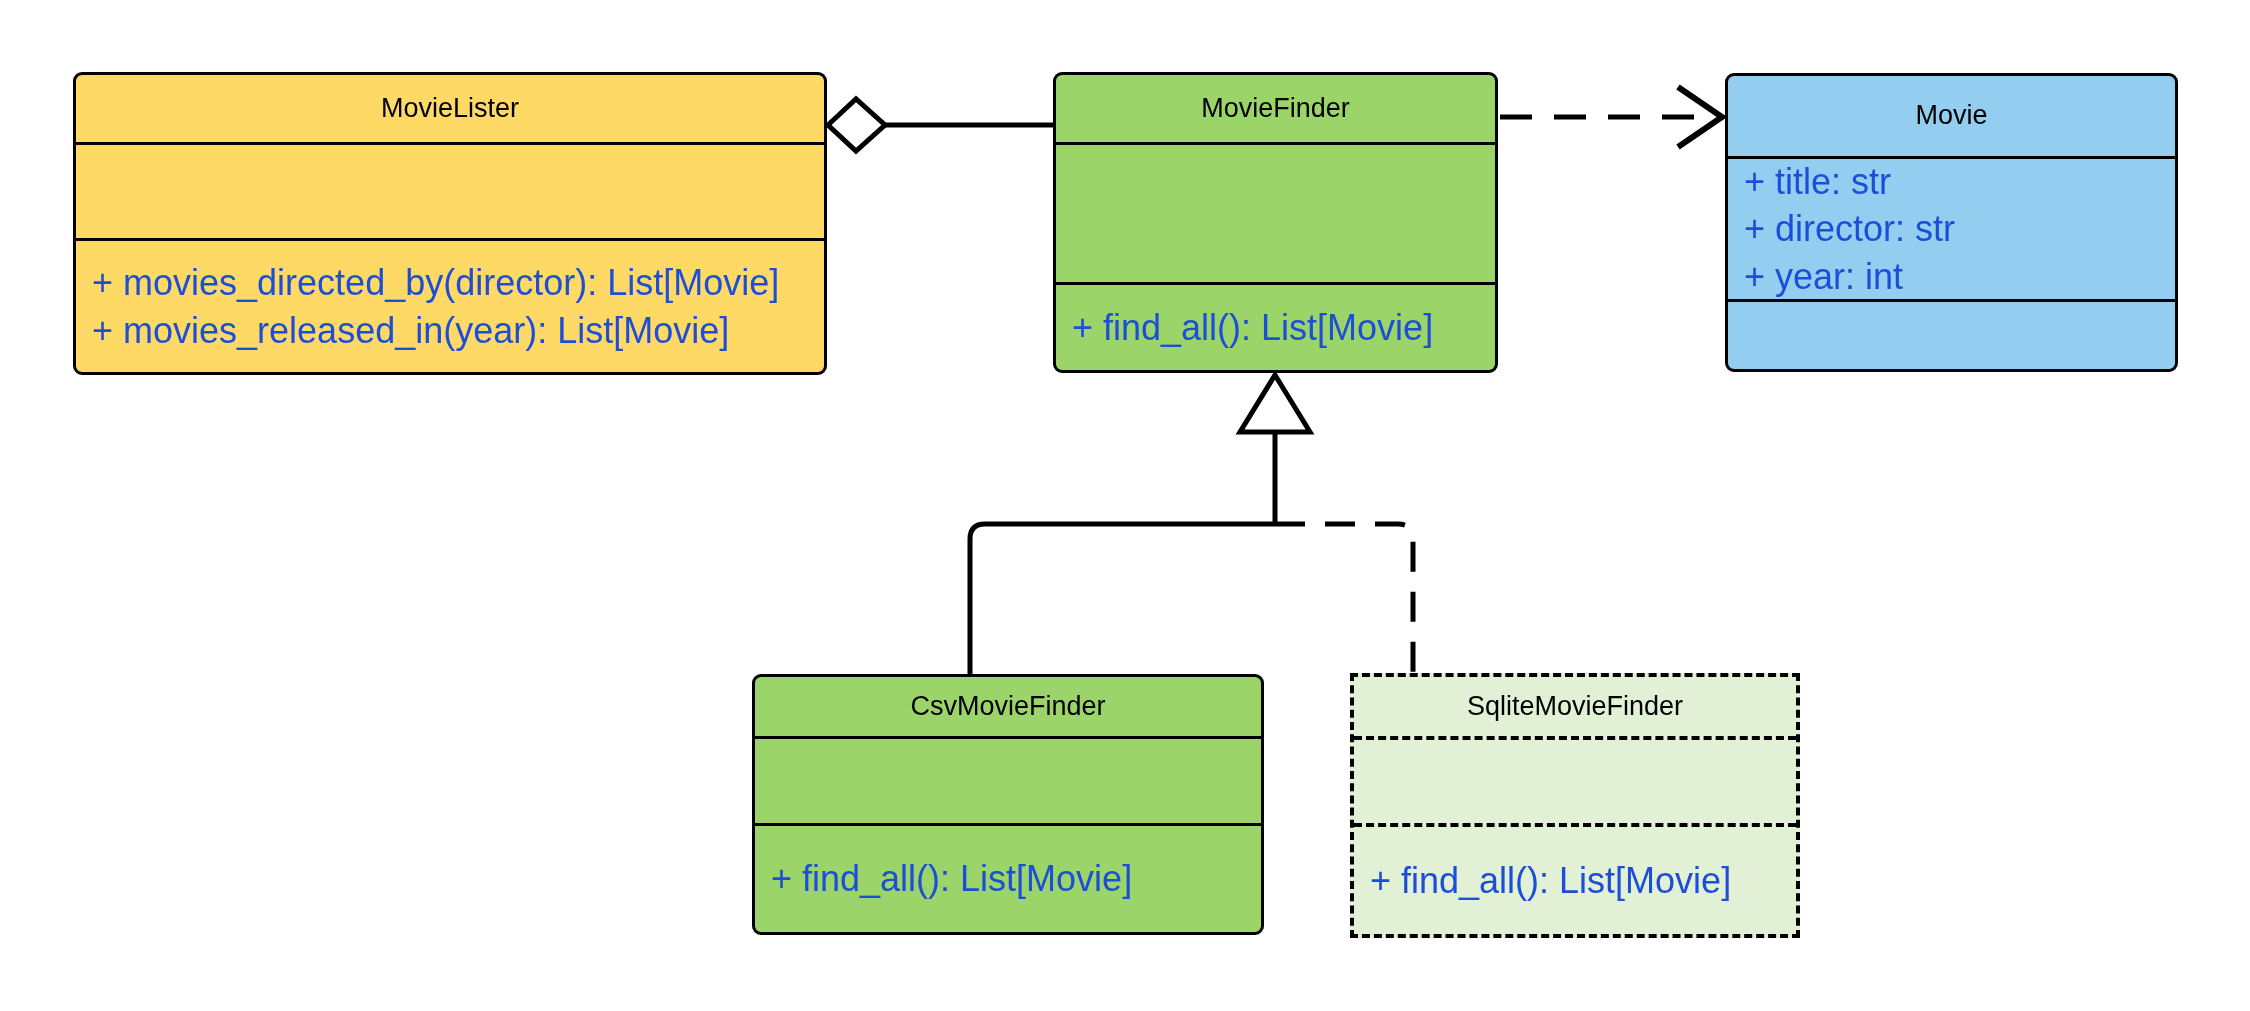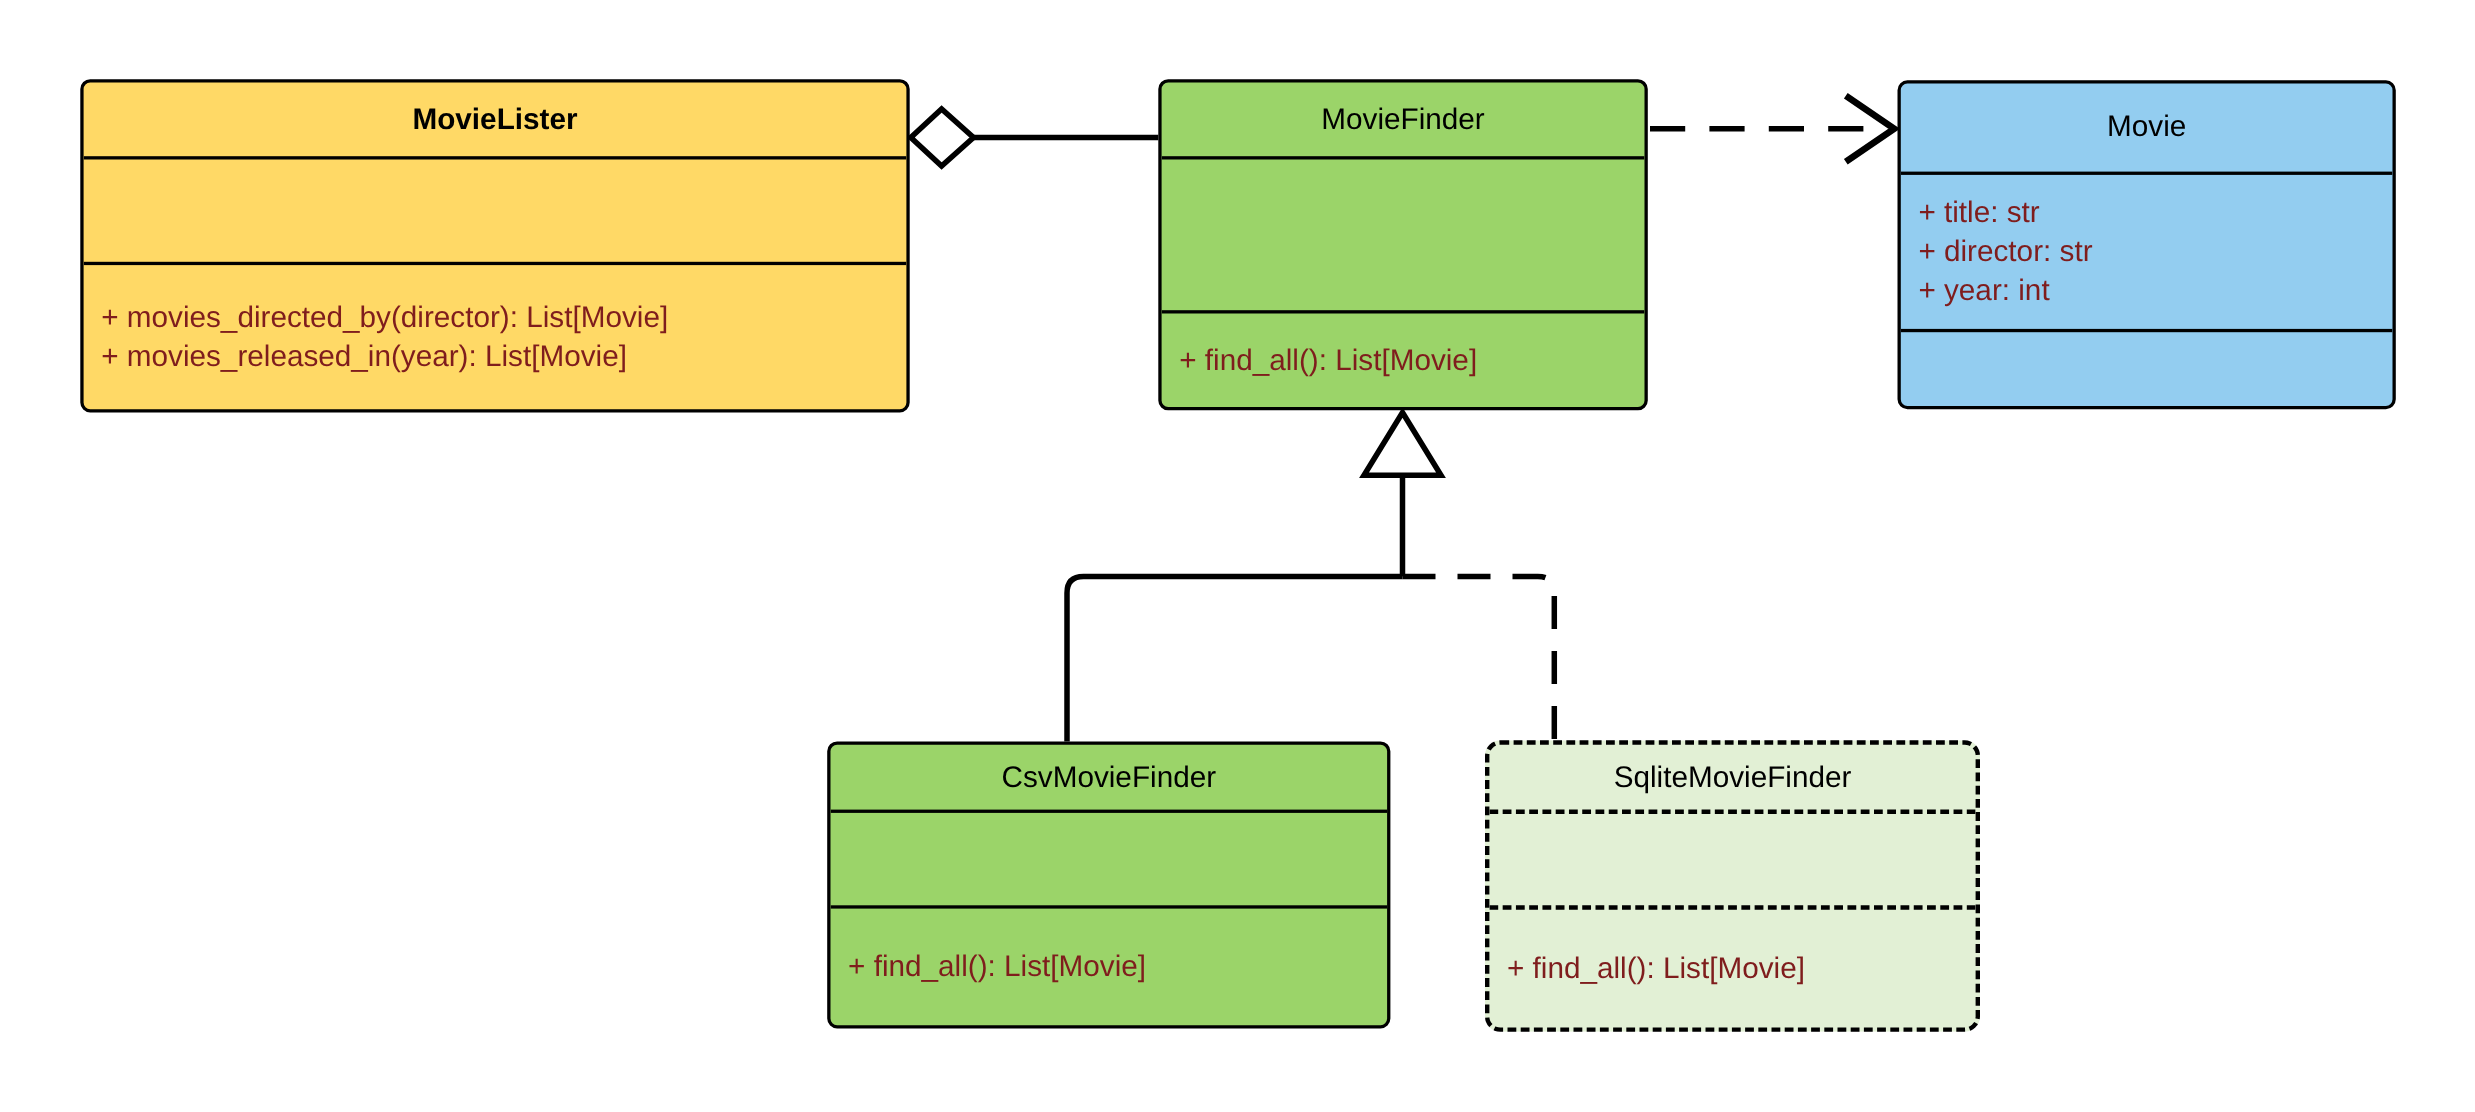--- a/index.html
+++ b/index.html
@@ -37,21 +37,21 @@
     border: 3px solid #000000;
     border-radius: 9px;
     z-index: 2;
     display: flex;
     flex-direction: column;
     overflow: hidden;
   }
   .uml-class.dashed {
     border-style: dashed;
     border-width: 4px;
-    border-radius: 14px;
+    border-radius: 0;
   }
   .compartment {
     box-sizing: border-box;
     position: relative;
   }
   .compartment.title {
     display: flex;
     align-items: center;
     justify-content: center;
   }
@@ -67,31 +67,31 @@
   .uml-class.dashed .divider {
     border-top: 4px dashed #000000;
   }
   .class-name {
     font-size: 27px;
     color: #000000;
     line-height: 1.1;
     white-space: nowrap;
   }
   .member-line {
-    font-size: 27px;
-    color: #7f1d1d;
+    font-size: 36px;
+    color: #1d4ed8;
     line-height: 1.32;
     white-space: nowrap;
   }
   
   #class-movielister {
     left: 73px;  top: 72px;  width: 754px;  height: 303px;
     background: #FFD966;
   }
-  #class-movielister .c-title   { height: 67px; font-weight: bold; }
+  #class-movielister .c-title   { height: 67px; }
   #class-movielister .c-attrs   { height: 96px; }
   #class-movielister .c-methods { flex: 1 1 auto; }
 
   #class-moviefinder {
     left: 1053px; top: 72px; width: 445px; height: 301px;
     background: #9BD469;
   }
   #class-moviefinder .c-title   { height: 67px; border-radius: 13px; }
   #class-moviefinder .c-attrs   { height: 140px; }
   #class-moviefinder .c-methods { flex: 1 1 auto; }

